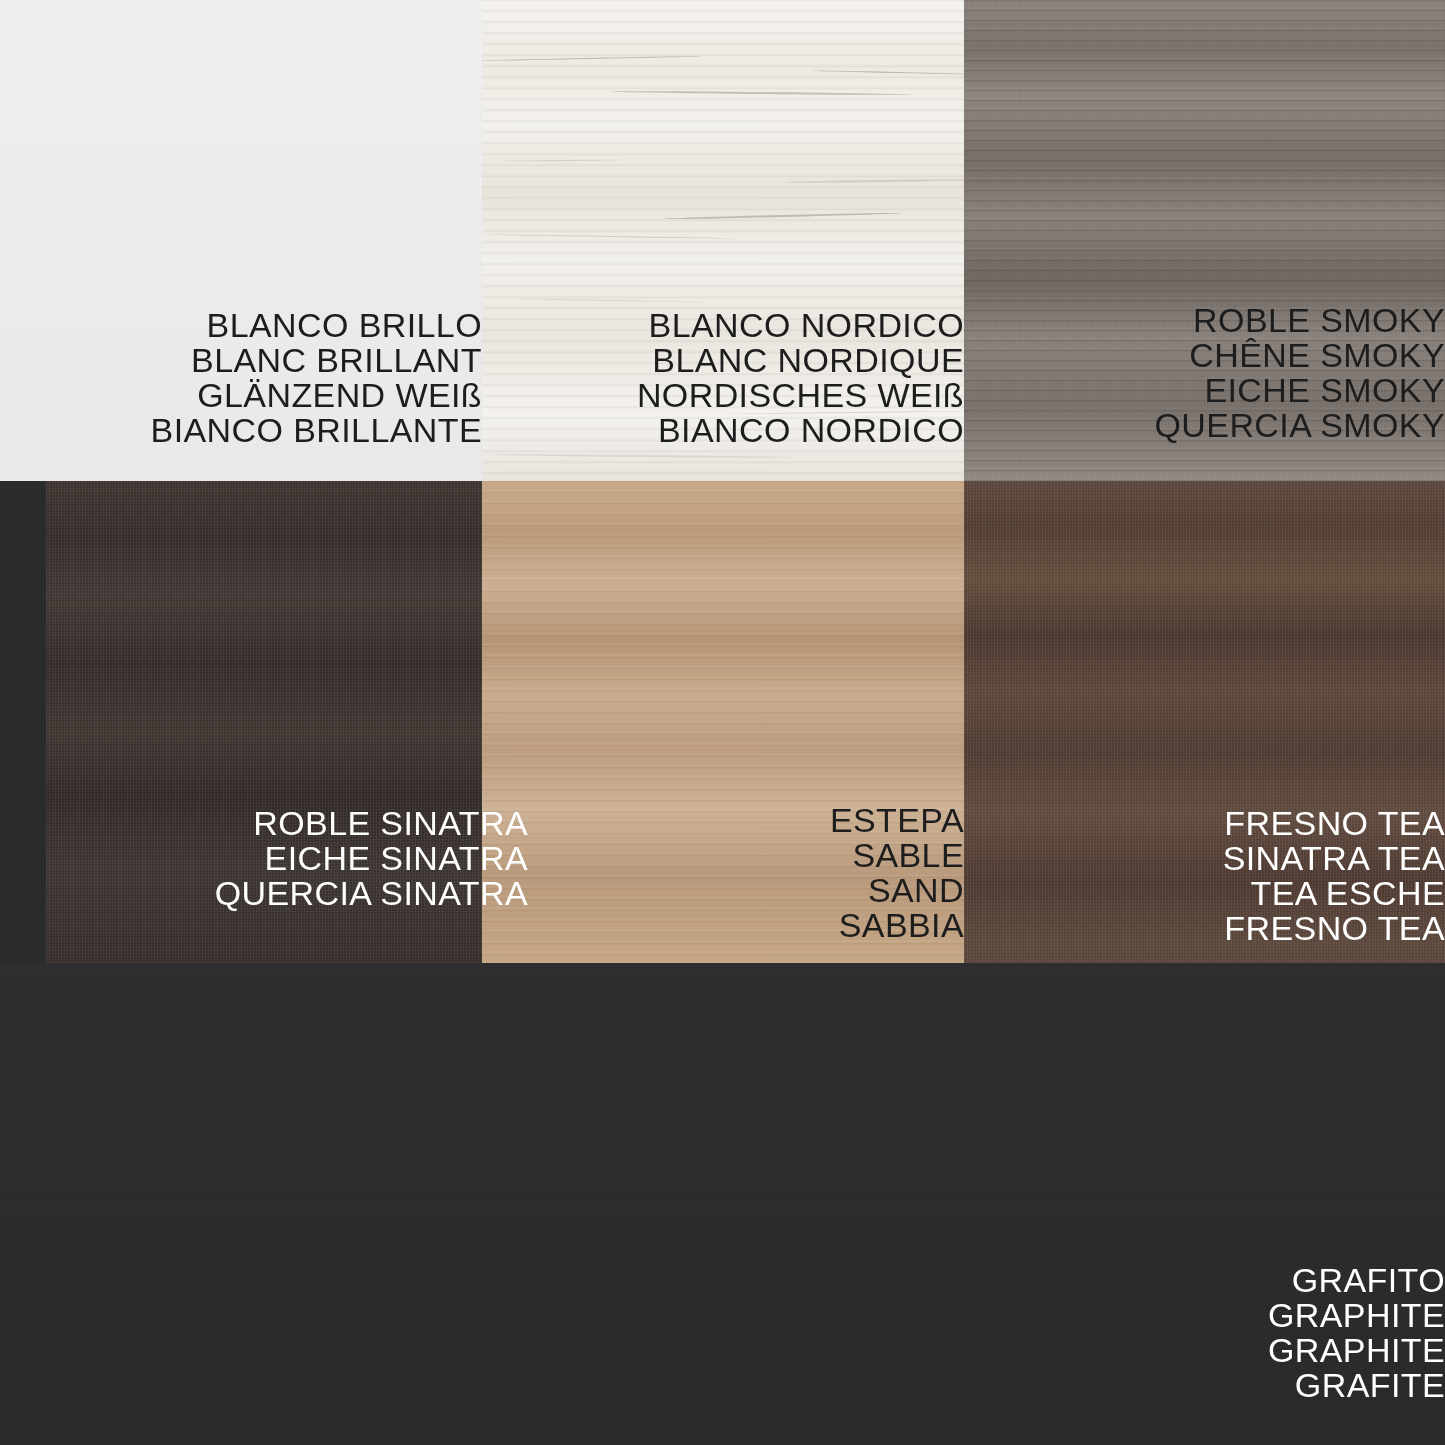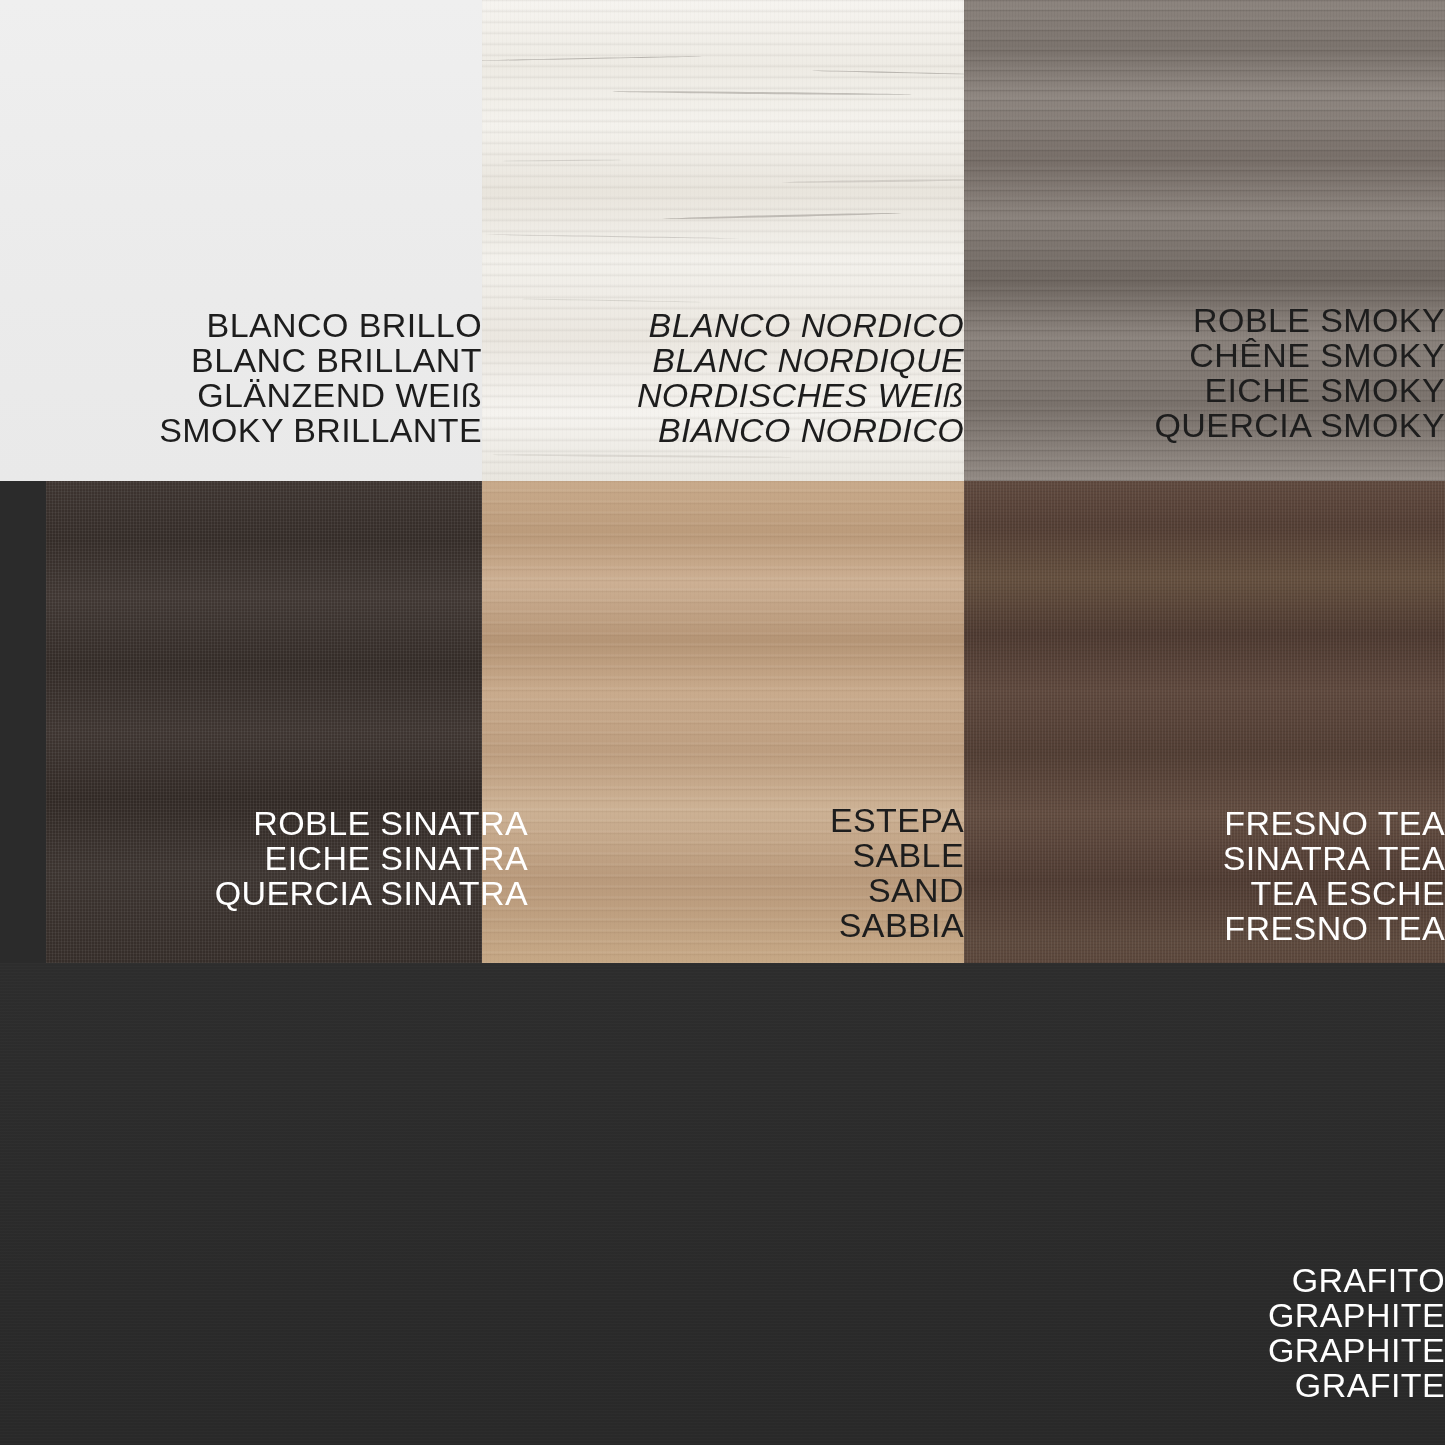--- a/index.html
+++ b/index.html
@@ -20,21 +20,21 @@
   }
   .labels .line{
     font-size:34px;line-height:1.03;letter-spacing:0.4px;
     white-space:nowrap;font-weight:400;
   }
   .dark-text .line{color:#1d1d1d;}
   .light-text .line{color:#ffffff;}
 
   
   #sw-blanco-brillo   {left:0;    top:0;    width:482px;height:481px;}
-  #sw-blanco-nordico  {left:482px;top:0;    width:482px;height:481px;font-style:italic;}
+  #sw-blanco-nordico  {left:482px;top:0;    width:482px;height:481px;}
   #sw-roble-smoky     {left:964px;top:0;    width:481px;height:481px;}
   #sw-roble-sinatra   {left:0;    top:481px;width:482px;height:482px;margin-left:46px;}
   #sw-estepa          {left:482px;top:481px;width:482px;height:483px;}
   #sw-fresno-tea      {left:964px;top:481px;width:481px;height:512px;}
   #sw-grafito         {left:0;    top:963px;width:1445px;height:616px;}
 
   #sw-blanco-brillo  .labels{top:308px;}
   #sw-blanco-nordico .labels{top:308px;}
   #sw-roble-smoky    .labels{top:303px;}
   #sw-roble-sinatra  .labels{top:325px;}
@@ -147,21 +147,21 @@
 <body>
 
 <div id="board">
 
   <div class="swatch" id="sw-blanco-brillo">
     <div class="tex tex-gloss"></div>
     <div class="labels dark-text">
       <div class="line">BLANCO BRILLO</div>
       <div class="line">BLANC BRILLANT</div>
       <div class="line">GLÄNZEND WEIß</div>
-      <div class="line">SMOKY BRILLANTE</div>
+      <div class="line">BIANCO BRILLANTE</div>
     </div>
   </div>
 
   <div class="swatch" id="sw-blanco-nordico">
     <div class="tex tex-nordico">
       <div class="grain" style="left:-10px;top:58px;width:230px;transform:rotate(-1.1deg);"></div>
       <div class="grain d2" style="left:130px;top:92px;width:300px;transform:rotate(0.6deg);"></div>
       <div class="grain" style="left:20px;top:160px;width:120px;transform:rotate(-0.5deg);opacity:.5;"></div>
       <div class="grain" style="left:330px;top:72px;width:170px;transform:rotate(1.3deg);"></div>
       <div class="grain d2" style="left:300px;top:180px;width:200px;transform:rotate(-0.8deg);opacity:.55;"></div>

